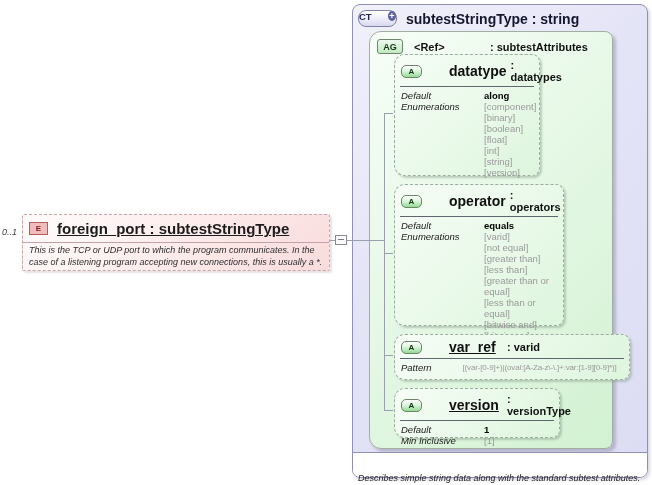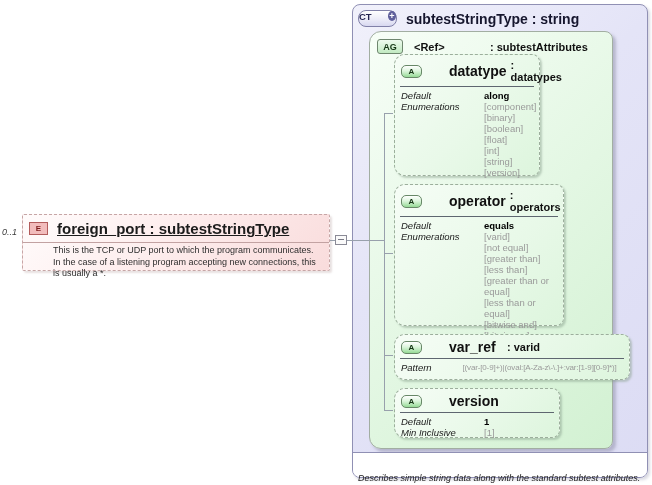--- a/index.html
+++ b/index.html
@@ -15,21 +15,21 @@
   
   .el-box{position:absolute;left:22px;top:214px;width:308px;height:57px;box-sizing:border-box;
           border:1px dashed #c6a6a6;border-radius:2px;
           background:linear-gradient(135deg,#fffcfc 0%,#fdeaea 55%,#f9dcdc 100%);
           box-shadow:2px 2px 2px rgba(190,170,170,.35);}
   .el-head{display:flex;align-items:center;padding:5px 6px 3px 6px;}
   .badge-e{width:17px;height:11px;border:1px solid #b25c5c;background:#f2bcbc;
            font-size:8px;font-weight:bold;color:#7c1c1c;display:flex;align-items:center;justify-content:center;}
   .el-title{font-weight:bold;font-size:15px;color:#1c1c1c;margin-left:9px;text-decoration:underline;}
   .el-sep{border-top:1px solid #c2a2a2;margin:2px 0 0 0;}
-  .el-ann{padding:2px 6px;font-size:9px;color:#2e2e2e;line-height:11.5px;margin-left:24px;}
+  .el-ann{padding:2px 6px;font-size:9px;font-style:italic;color:#2e2e2e;line-height:11.5px;}
   .card{position:absolute;left:2px;top:227px;font-size:9px;font-style:italic;color:#3c3c3c;}
 
   
   .ct-box{position:absolute;left:352px;top:4px;width:296px;height:474px;box-sizing:border-box;
           border:1px solid #9090b4;border-radius:8px;
           background:linear-gradient(135deg,#f1f1fb 0%,#e4e4f7 40%,#dcdcf4 100%);
           box-shadow:2px 2px 3px rgba(170,170,190,.45);}
   .ct-head{display:flex;align-items:center;padding:5px 6px 0 5px;}
   .badge-ct{width:37px;height:15px;border:1px solid #8080a8;border-radius:8px;
             background:linear-gradient(180deg,#ffffff 0%,#ececf8 55%,#d8d8f0 100%);
@@ -58,21 +58,21 @@
   .attr-box{position:absolute;box-sizing:border-box;border:1px dashed #9cae9c;
             border-radius:11px 8px 8px 11px;
             background:linear-gradient(135deg,#f6fdf6 0%,#e9f9e9 55%,#ddf5dd 100%);
             box-shadow:2px 2px 2px rgba(130,155,135,.45);}
   .attr-head{display:flex;align-items:center;padding:4px 6px 3px 6px;}
   .badge-a{width:19px;height:11px;border:1px solid #688868;border-radius:5px;
            background:linear-gradient(180deg,#ffffff 0%,#dcf5dc 45%,#96da96 100%);
            font-size:8px;font-weight:bold;color:#143414;display:flex;align-items:center;justify-content:center;
            flex-shrink:0;}
   .attr-name{font-weight:bold;font-size:14px;color:#101010;margin-left:27px;}
-  .attr-name.wide{min-width:54px;}
+  .attr-name.wide{min-width:54px;text-decoration:underline;}
   .attr-type{font-weight:bold;font-size:11px;color:#101010;margin-left:4px;}
   .hsep{border-top:1px solid #5e6670;margin:0 5px;}
   .rows{padding:3px 6px 0 6px;display:grid;grid-template-columns:64px 1fr;column-gap:19px;
         font-size:9.5px;line-height:11px;}
   .rows.narrow{grid-template-columns:36px 1fr;}
   .flabel{font-style:italic;color:#202020;}
   .fvalue{color:#9a9a9a;}
   .fvalue.bold{color:#000000;font-weight:bold;}
   .fvalue.pattern{font-size:8px;letter-spacing:-0.15px;white-space:nowrap;color:#9a9a9a;text-align:center;}
 </style>
@@ -184,20 +184,21 @@
         <div class="rows narrow">
           <span class="flabel">Pattern</span>
           <span class="fvalue pattern">[(var-[0-9]+)|(oval:[A-Za-z\-\.]+:var:[1-9][0-9]*)]</span>
         </div>
       </div>
 
       <div class="attr-box" style="left:24px;top:356px;width:166px;height:50px;">
         <div class="attr-head">
           <span class="badge-a">A</span>
           <span class="attr-name wide">version</span>
+          <span class="attr-type">: versionType</span>
         </div>
         <div class="hsep"></div>
         <div class="rows">
           <span class="flabel">Default</span>
           <span class="fvalue bold">1</span>
           <span class="flabel">Min Inclusive</span>
           <span class="fvalue">[1]</span>
         </div>
       </div>
     </div>

